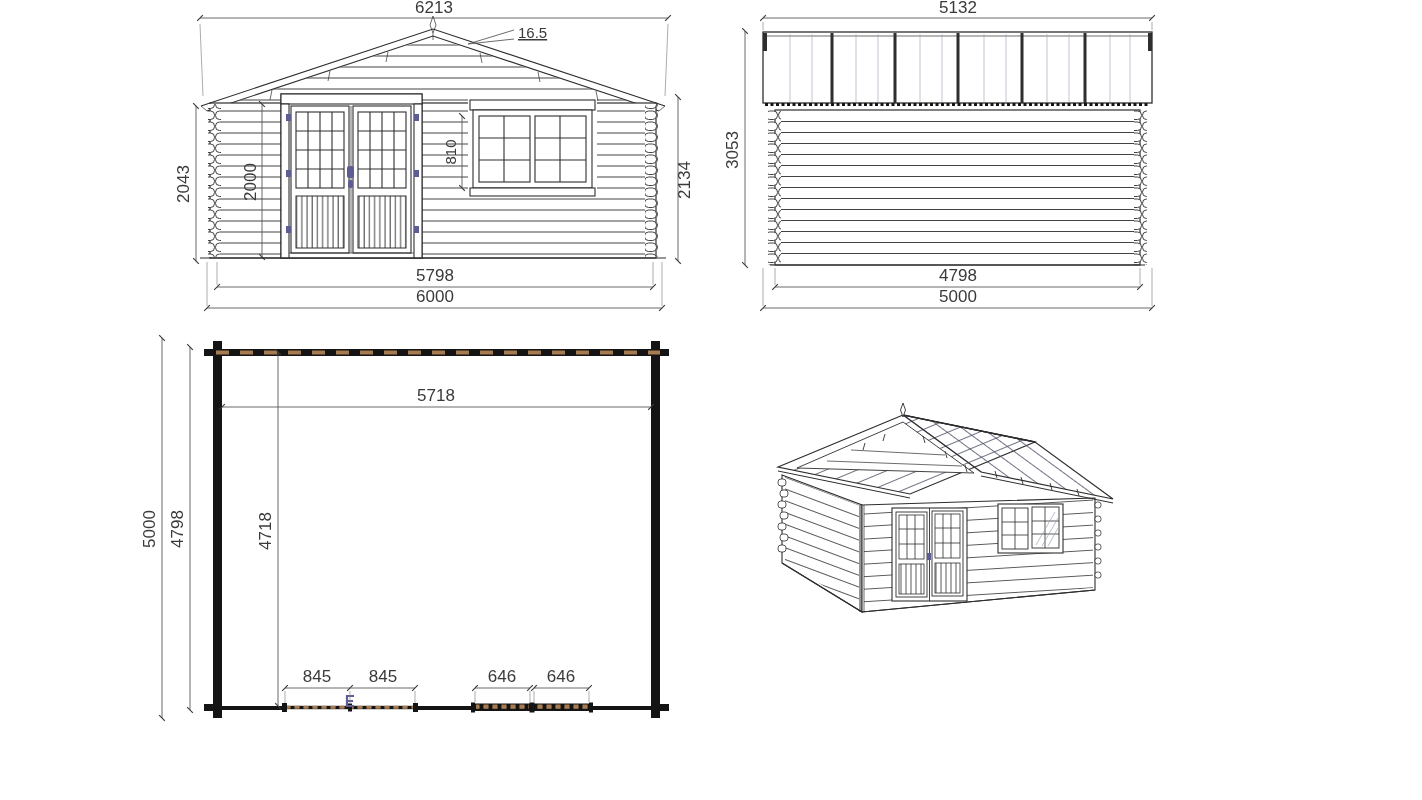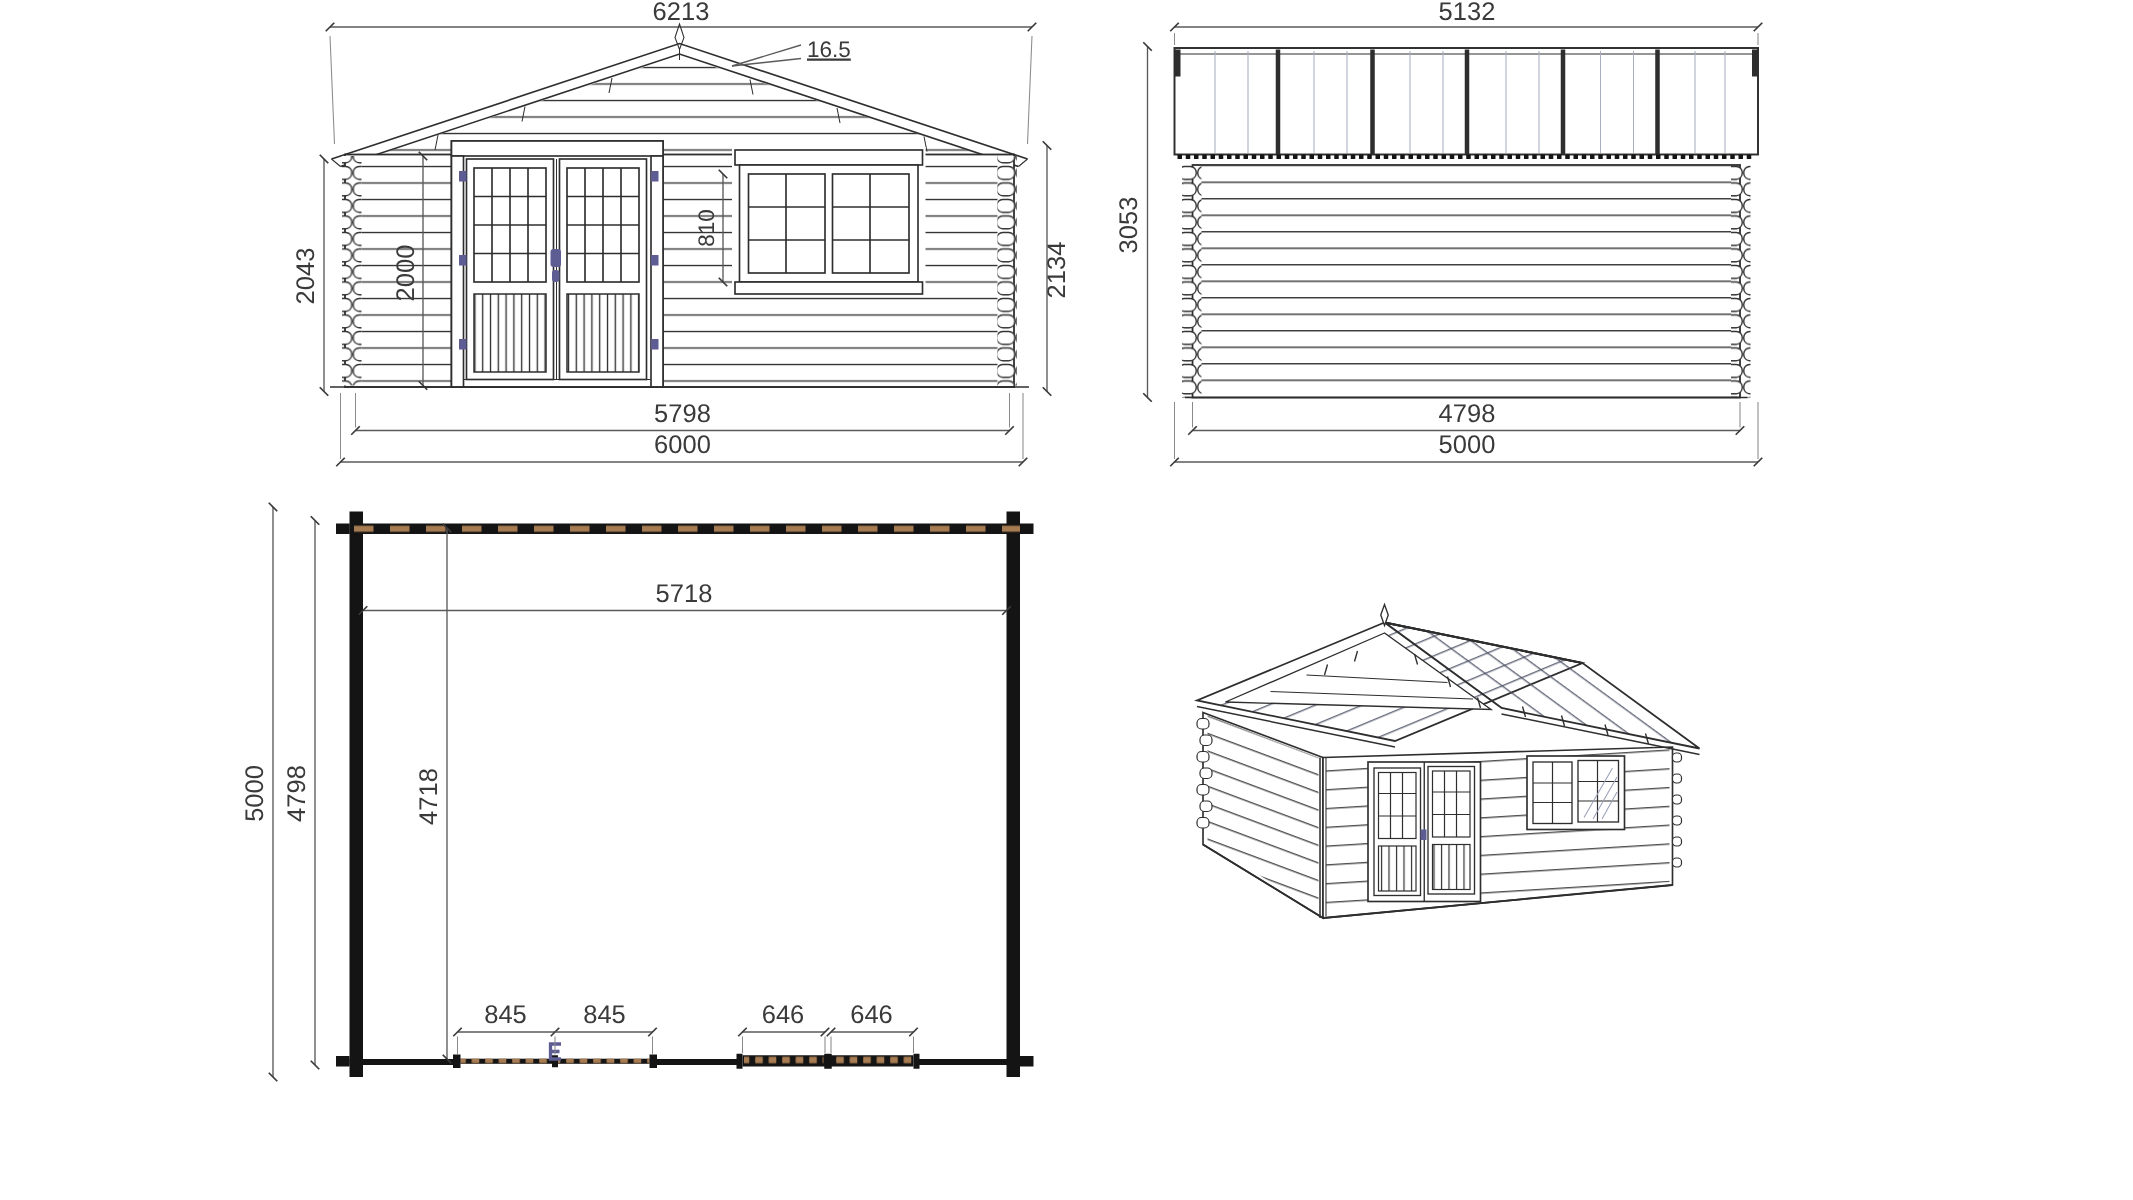--- a/index.html
+++ b/index.html
@@ -1,17 +1,17 @@
 <!DOCTYPE html>
 <html><head>
 <meta charset="utf-8">
 <style>
   html,body{margin:0;padding:0;background:#ffffff;}
   #canvas{position:relative;width:1314px;height:800px;background:#ffffff;overflow:hidden;
-          font-family:"Liberation Sans", sans-serif;margin-left:20px;}
+          font-family:"Liberation Sans", sans-serif;}
   svg{position:absolute;overflow:visible;}
   .dim{stroke:#5a5a5a;stroke-width:0.9;fill:none;}
   .ext{stroke:#8a8a8a;stroke-width:0.7;fill:none;}
   .ln{stroke:#2e2e2e;stroke-width:1.1;fill:none;}
   .lnt{stroke:#2e2e2e;stroke-width:0.7;fill:none;}
   .lnw{stroke:#2e2e2e;stroke-width:1.1;fill:#ffffff;}
   .dtx{font-family:"Liberation Sans",sans-serif;font-size:17px;fill:#3a3a3a;}
   .dtx2{font-family:"Liberation Sans",sans-serif;font-size:15px;fill:#3a3a3a;}
   .blk{fill:#141414;stroke:none;}
 </style>

